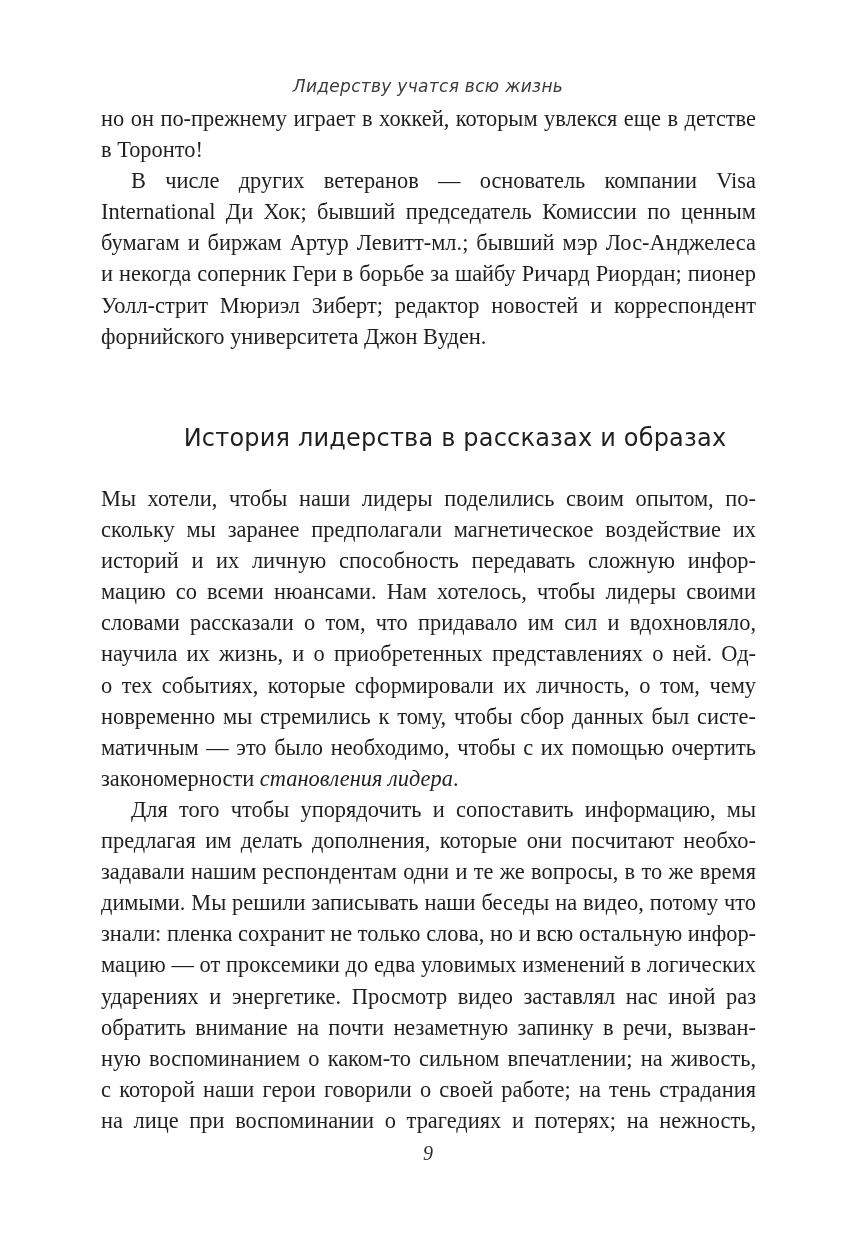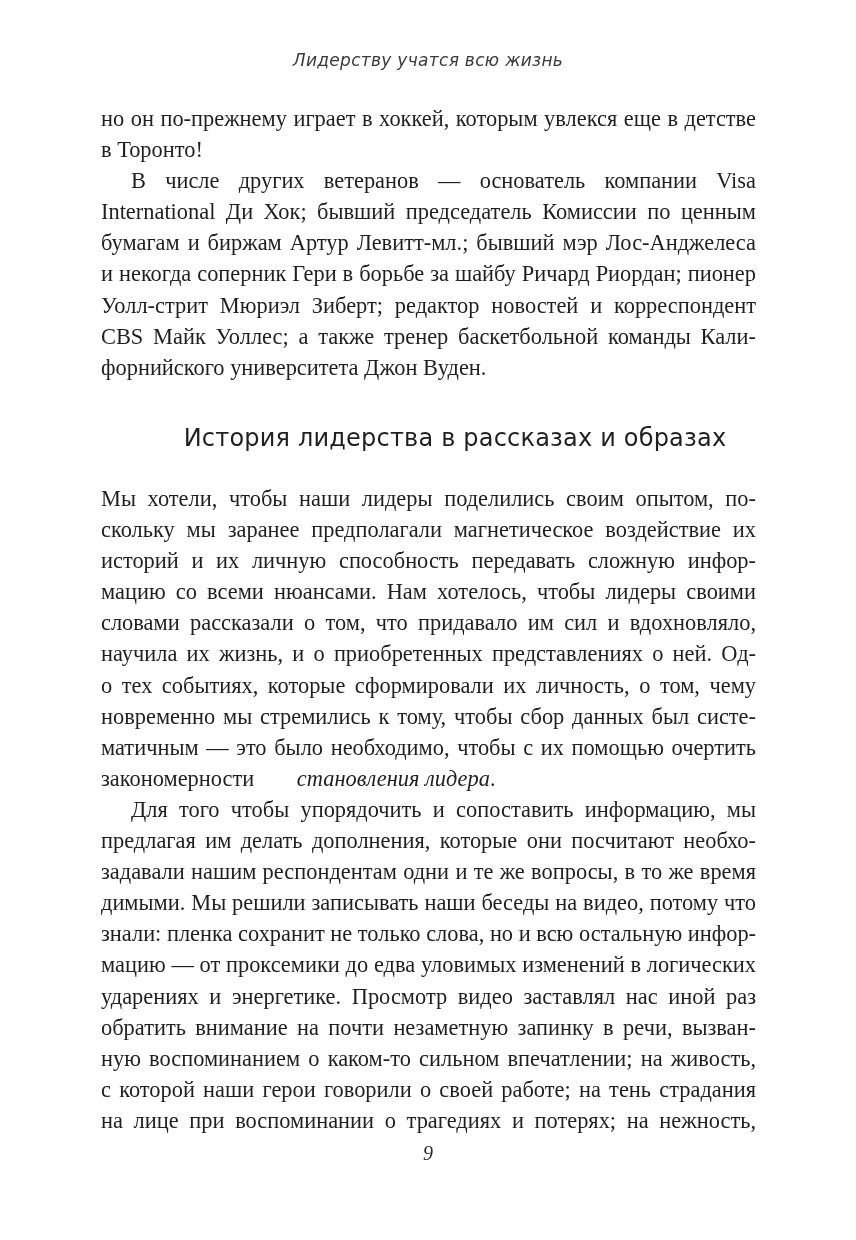--- a/index.html
+++ b/index.html
@@ -10,21 +10,21 @@
     body {
       width: 856px;
       height: 1240px;
       position: relative;
       overflow: hidden;
       color: #1f1f1f;
       font-family: "Liberation Serif", "DejaVu Serif", serif;
     }
     .running-header {
       position: absolute;
-      top: 50px;
+      top: 76px;
       left: 0;
       width: 856px;
       text-align: center;
       font-family: "DejaVu Sans", sans-serif;
       font-style: italic;
       font-size: 17px;
       color: #3a3a3a;
       letter-spacing: 0.3px;
       font-weight: 300;
     }
@@ -59,21 +59,20 @@
       width: 856px;
       text-align: center;
       font-family: "DejaVu Sans", sans-serif;
       font-size: 24px;
       color: #1f1f1f;
       letter-spacing: 0.2px;
       padding-left: 27px;
     }
     .emph {
       font-style: italic;
-      margin-left: 37px;
     }
     .page-number {
       position: absolute;
       top: 1142px;
       left: 0;
       width: 856px;
       text-align: center;
       font-family: "Liberation Serif", serif;
       font-style: italic;
       font-size: 20px;
@@ -86,21 +85,20 @@
 <div class="running-header">Лидерству учатся всю жизнь</div>
 
 <div class="text-block block-1">
   <span class="line">но он по-прежнему играет в хоккей, которым увлекся еще в детстве</span>
   <span class="line last">в Торонто!</span>
   <span class="line indent">В числе других ветеранов — основатель компании Visa</span>
   <span class="line">International Ди Хок; бывший председатель Комиссии по ценным</span>
   <span class="line">бумагам и биржам Артур Левитт-мл.; бывший мэр Лос-Анджелеса</span>
   <span class="line">и некогда соперник Гери в борьбе за шайбу Ричард Риордан; пионер</span>
   <span class="line">Уолл-стрит Мюриэл Зиберт; редактор новостей и корреспондент</span>
-  <span class="line">CBS Майк Уоллес; а также тренер баскетбольной команды Кали-</span>
   <span class="line last">форнийского университета Джон Вуден.</span>
 </div>
 
 <h2 class="section-heading" style="margin:0;font-weight:normal;">История лидерства в рассказах и образах</h2>
 
 <div class="text-block block-2">
   <span class="line">Мы хотели, чтобы наши лидеры поделились своим опытом, по-</span>
   <span class="line">скольку мы заранее предполагали магнетическое воздействие их</span>
   <span class="line">историй и их личную способность передавать сложную инфор-</span>
   <span class="line">мацию со всеми нюансами. Нам хотелось, чтобы лидеры своими</span>

